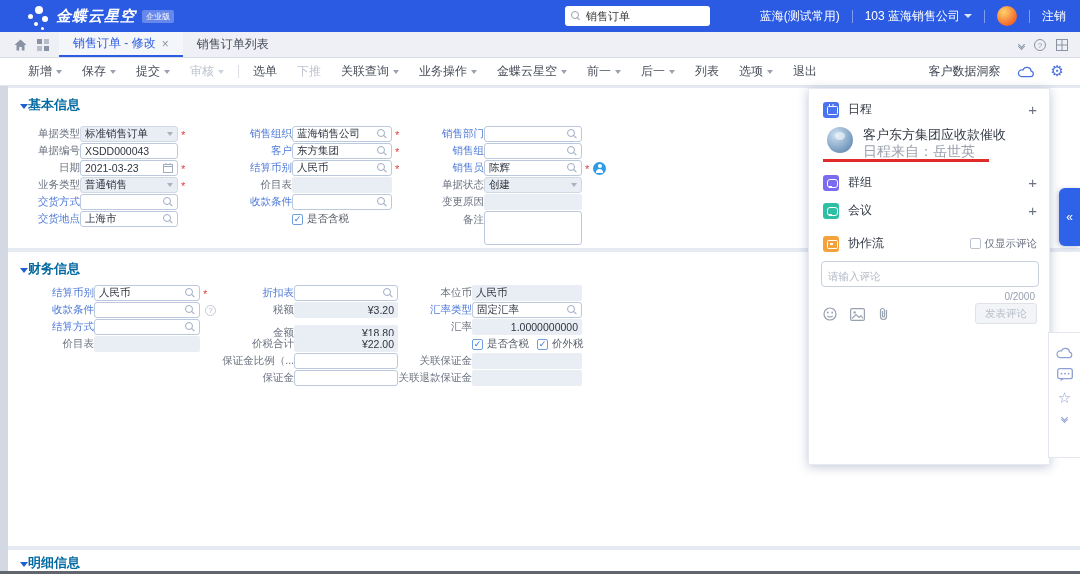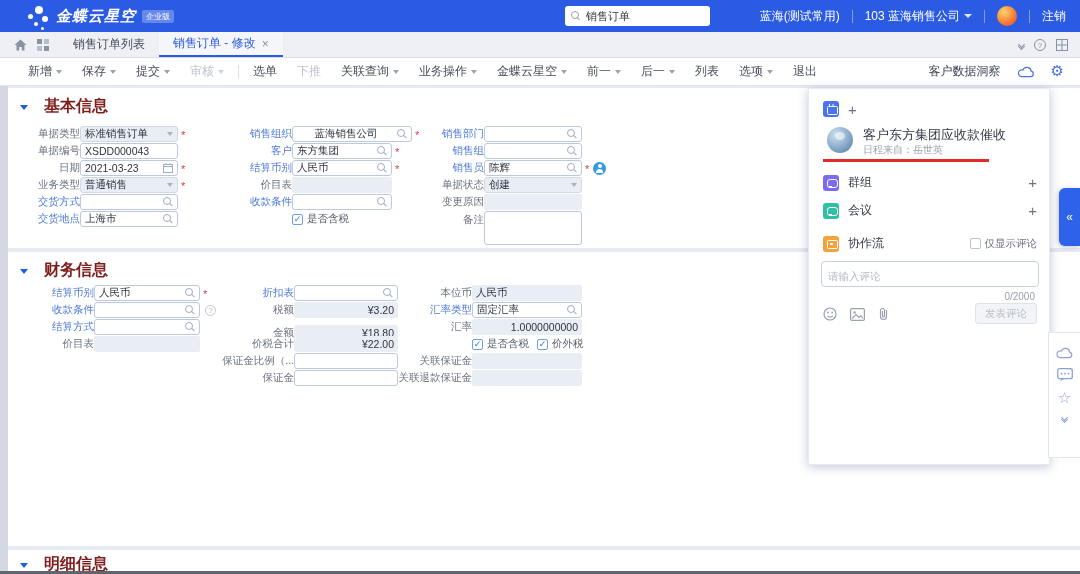--- a/index.html
+++ b/index.html
@@ -46,21 +46,21 @@
   .tb-right-label { font-size:12px; color:#3c4250; }
   .gear-ic { font-size:15px; color:#4a6fe0; line-height:1; font-family:"DejaVu Sans",sans-serif; }
 
   
   .left-strip { position:absolute; left:0; top:86px; width:8px; height:488px; background:#d3d8e3; }
   .panel { position:absolute; left:8px; width:1072px; background:#fff; }
   .panel-basic  { top:88px;  height:160px; }
   .panel-fin    { top:252px; height:294px; }
   .panel-detail { top:550px; height:21px; }
   .bottom-band { position:absolute; left:0; top:571px; width:1080px; height:3px; background:#60656e; }
-  .sec-head { position:absolute; left:12px; top:8px; display:flex; align-items:center; gap:16px; font-size:16px; font-weight:bold; color:#7f1d1d; }
+  .sec-head { position:absolute; left:12px; top:8px; display:flex; align-items:center; gap:0; font-size:13px; font-weight:bold; color:#0369a1; }
   .tri { width:0; height:0; border-left:4px solid transparent; border-right:4px solid transparent; border-top:5px solid #1f5fd0; margin-top:2px; }
 
   
   .fcol { position:absolute; top:0; height:100%; }
   .frow { position:absolute; left:0; display:flex; align-items:center; height:16px; }
   .flabel { font-size:10.5px; color:#6b7280; text-align:right; white-space:nowrap; flex:none; }
   .flabel.blue { color:#4f7bd9; }
   .fbox { position:relative; height:16px; border:1px solid #bcc8dc; border-radius:3px; background:#fff; display:flex; align-items:center; padding:0 4px; flex:none; }
   .fbox .val { flex:1; font-size:10.5px; color:#2f3440; white-space:nowrap; overflow:hidden; }
   .fbox.right .val { text-align:right; }
@@ -91,21 +91,21 @@
   .side-ic { position:relative; width:16px; height:16px; border-radius:3px; flex:none; }
   .ic-sched { background:#4a74ef; } .ic-group { background:#7a6bf0; } .ic-meet { background:#2fbfa4; } .ic-collab { background:#f6a23c; }
   .side-ic::before { content:""; position:absolute; left:3.5px; top:4.5px; width:9px; height:7px; border:1.2px solid #fff; border-radius:1.5px; }
   .side-ic::after { content:""; position:absolute; left:5.5px; top:2.5px; width:1.5px; height:2px; background:#fff; box-shadow:3.5px 0 #fff; }
   .ic-group::before, .ic-meet::before { border-radius:3px; }
   .ic-group::after, .ic-meet::after { left:6px; top:11.5px; width:3px; height:2px; box-shadow:none; }
   .ic-collab::after { left:6.5px; top:7px; width:3px; height:2px; box-shadow:none; }
   .sched-avatar { position:absolute; left:18px; top:38px; width:26px; height:26px; border-radius:50%; background:radial-gradient(circle at 35% 30%, #cfe2f2, #6f93b9 75%); }
   .sched-avatar::after { content:""; position:absolute; left:8px; top:5px; width:10px; height:8px; border-radius:50%; background:rgba(255,255,255,.55); }
   .sched-item-title { position:absolute; left:54px; top:37px; font-size:13px; color:#333946; white-space:nowrap; }
-  .sched-item-src { position:absolute; left:54px; top:54px; font-size:10px; color:#9aa1ad; white-space:nowrap; }
+  .sched-item-src { position:absolute; left:54px; top:54px; font-size:14px; color:#9aa1ad; white-space:nowrap; }
   .red-line { position:absolute; left:14px; top:70px; width:166px; height:3px; background:#e02b2b; }
   .collab-cb { display:flex; align-items:center; gap:4px; }
   .collab-cb .cb-label { margin:0; color:#6b7280; font-size:10.5px; }
   .comment-box { position:absolute; left:12px; top:172px; width:218px; height:26px; border:1px solid #c8d0de; border-radius:4px; padding:4px 6px; }
   .comment-box input { width:100%; border:none; outline:none; font-size:10.5px; color:#333; background:transparent; font-family:inherit; }
   .comment-box input::placeholder { color:#b3bac6; }
   .counter { position:absolute; right:14px; top:202px; font-size:10px; color:#98a1b0; }
   .collab-actions { position:absolute; left:14px; top:218px; display:flex; align-items:center; gap:13px; }
   .submit-btn { position:absolute; right:12px; top:214px; height:21px; padding:0 9px; background:#f2f4f7; border:1px solid #dfe3e9; border-radius:3px; font-size:10.5px; color:#b9bfc9; display:flex; align-items:center;text-align:center; }
 
@@ -154,26 +154,26 @@
       <svg width="13" height="12" viewBox="0 0 13 12">
           <path d="M6.5 0.5 L12.5 6 H10.5 V11.5 H7.8 V8 H5.2 V11.5 H2.5 V6 H0.5 Z" fill="#8a93a3"></path>
         </svg>
       <svg width="12" height="12" viewBox="0 0 12 12">
           <rect x="0" y="0" width="5" height="5" fill="#8a93a3"></rect>
           <rect x="7" y="0" width="5" height="5" fill="#b9bfca"></rect>
           <rect x="0" y="7" width="5" height="5" fill="#b9bfca"></rect>
           <rect x="7" y="7" width="5" height="5" fill="#8a93a3"></rect>
         </svg>
     </div>
-    <div class="tab">
-        <span>销售订单列表</span>
-      </div>
     <div class="tab active">
         <span>销售订单 - 修改</span>
         <span class="close">×</span>
+      </div>
+    <div class="tab">
+        <span>销售订单列表</span>
       </div>
     <div class="tabbar-right">
       <span class="chev-stack">
           <span class="chev"></span>
           <span class="chev"></span>
         </span>
       <span class="q-circ"></span>
       <svg width="12" height="12" viewBox="0 0 12 12">
           <rect x="0.5" y="0.5" width="11" height="11" fill="none" stroke="#8a93a3"></rect>
           <line x1="6" y1="0" x2="6" y2="12" stroke="#8a93a3"></line>
@@ -301,21 +301,21 @@
         <span class="fbox" style="width:98px;">
             <span class="val">上海市</span>
             <span class="f-mag"></span>
           </span>
       </div>
     </div>
 
     <div class="fcol" style="left:216px;">
       <div class="frow" style="top:38px;">
         <span class="flabel blue" style="width:68px;">销售组织</span>
-        <span class="fbox" style="width:120px;text-align:center;">
+        <span class="fbox" style="width:100px;">
             <span class="val">蓝海销售公司</span>
             <span class="f-mag"></span>
           </span>
         <span class="req"></span>
       </div>
       <div class="frow" style="top:55px;">
         <span class="flabel blue" style="width:68px;">客户</span>
         <span class="fbox" style="width:100px;">
             <span class="val">东方集团</span>
             <span class="f-mag"></span>
@@ -520,20 +520,21 @@
     <div class="sec-head" style="top:4px;">
         <span class="tri"></span>
         <span>明细信息</span>
       </div>
   </div>
   <div class="bottom-band"></div>
 
   <div class="side-card">
     <div class="sc-row" style="top:12px;">
       <span class="side-ic ic-sched"></span>
+      <span class="sc-title">日程</span>
       <span class="sc-plus">+</span>
     </div>
     <span class="sched-avatar"></span>
     <span class="sched-item-title">客户东方集团应收款催收</span>
     <span class="sched-item-src">日程来自：岳世英</span>
     <span class="red-line"></span>
 
     <div class="sc-row" style="top:85px;">
       <span class="side-ic ic-group"></span>
       <span class="sc-title">群组</span>

